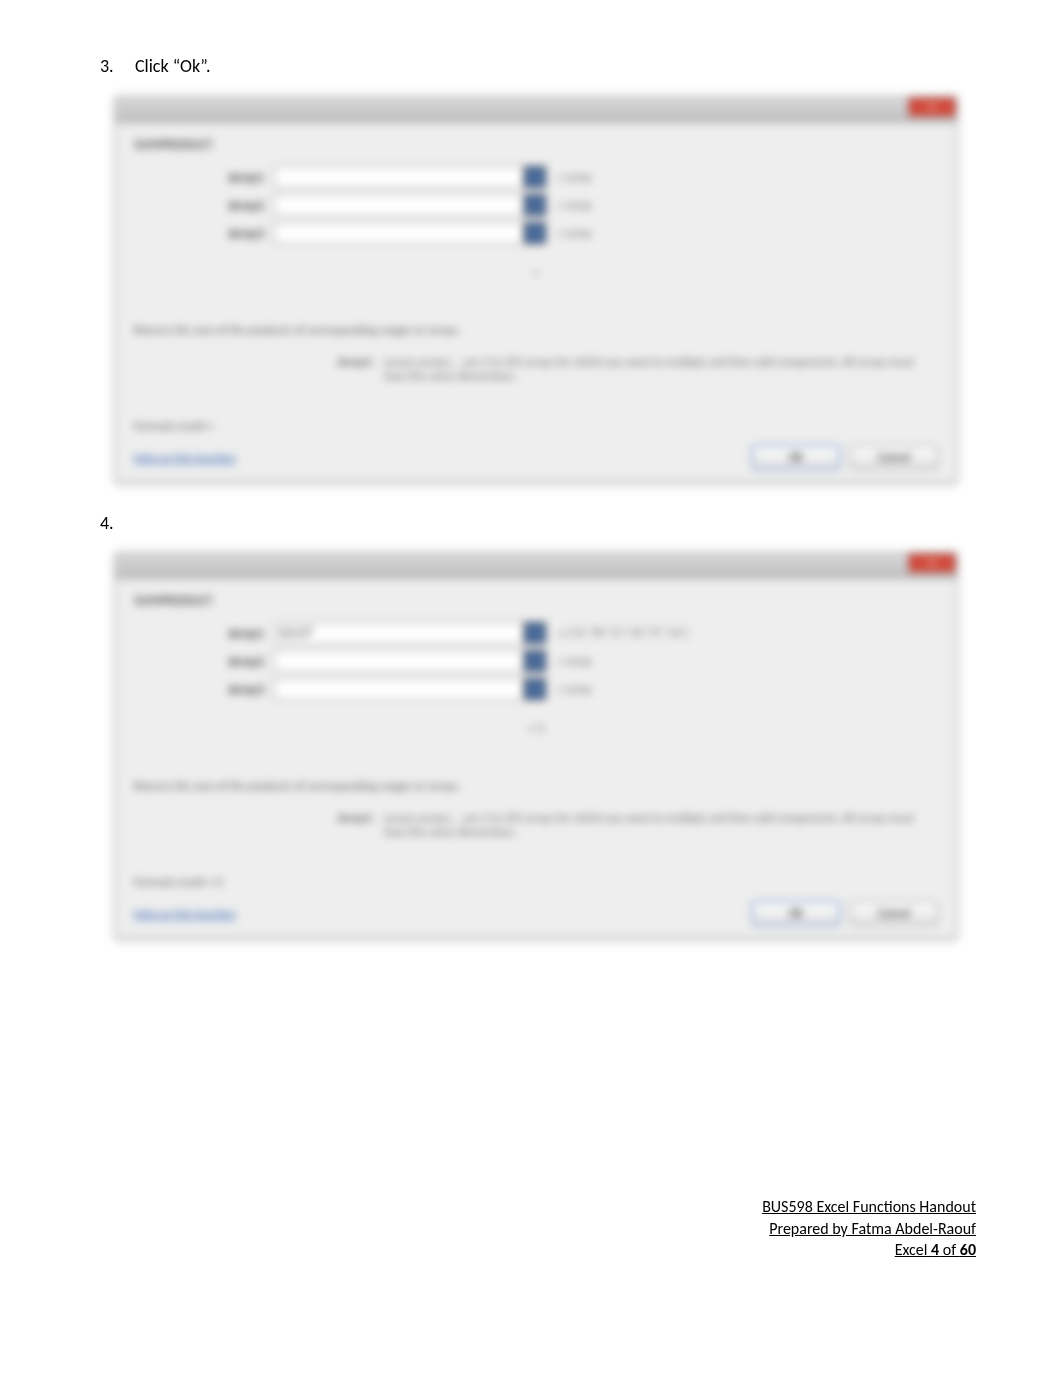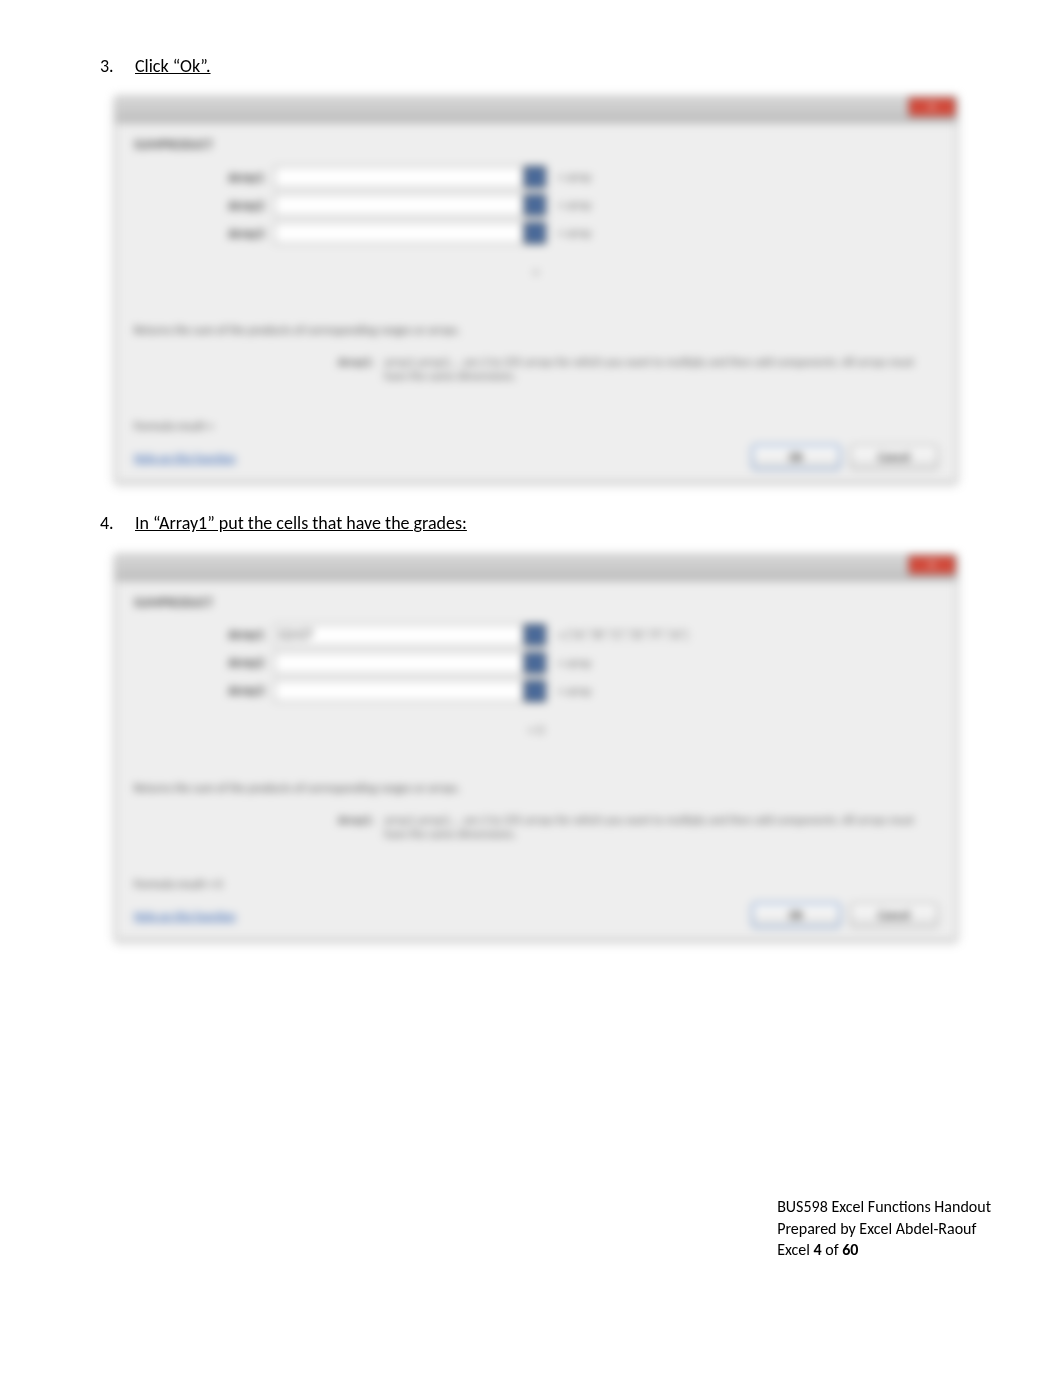--- a/index.html
+++ b/index.html
@@ -19,21 +19,20 @@
     margin-bottom: 18px;
     margin-left: 15px;
   }
   .list-num {
     width: 35px;
     font-size: 18px;
   }
   .list-text {
     font-size: 18px;
     line-height: 1.3;
-    text-decoration: underline;
   }
   .dialog {
     margin-left: 30px;
     margin-bottom: 30px;
     border: 1px solid #b0b0b0;
     background: #eeeeee;
     filter: blur(4px);
     position: relative;
     width: 842px;
     height: 386px;
@@ -165,23 +164,25 @@
     text-align: center;
     border-radius: 3px;
   }
   .dlg-btn.primary {
     border: 1px solid #4a7abf;
     box-shadow: 0 0 2px #4a7abf;
   }
   .footer {
     position: absolute;
     bottom: 115px;
-    right: 71px;
+    right: 86px;
+    text-align: right;
     font-size: 16px;
     line-height: 1.35;
+    text-decoration: underline;
   }
   .footer .bold { font-weight: bold; }
   .eq-sign {
     text-align: center;
     font-size: 13px;
     color: #777;
     margin-top: 20px;
   }
 </style>
 </head>
@@ -236,21 +237,20 @@
       <div class="help-link">Help on this function</div>
       <div class="dialog-buttons">
         <div class="dlg-btn primary">OK</div>
         <div class="dlg-btn">Cancel</div>
       </div>
     </div>
   </div>
 
   <div class="list-item">
     <div class="list-num">4.</div>
-    <div class="list-text">In “Array1” put the cells that have the grades:</div>
   </div>
 
   <div class="dialog">
     <div class="titlebar">
       <div class="win-controls">
         <div class="win-btn close-win">✕</div>
       </div>
     </div>
     <div class="dialog-body">
       <div class="section-label">SUMPRODUCT</div>
@@ -290,17 +290,17 @@
         <div class="dlg-btn primary">OK</div>
         <div class="dlg-btn">Cancel</div>
       </div>
     </div>
   </div>
 
 </div>
 
 <div class="footer">
   <div>BUS598 Excel Functions Handout</div>
-  <div>Prepared by Excel Abdel-Raouf</div>
+  <div>Prepared by Fatma Abdel-Raouf</div>
   <div>
     <span>Excel </span><span class="bold">4</span><span> of </span><span class="bold">60</span>
   </div>
 </div>
 
 </body></html>

